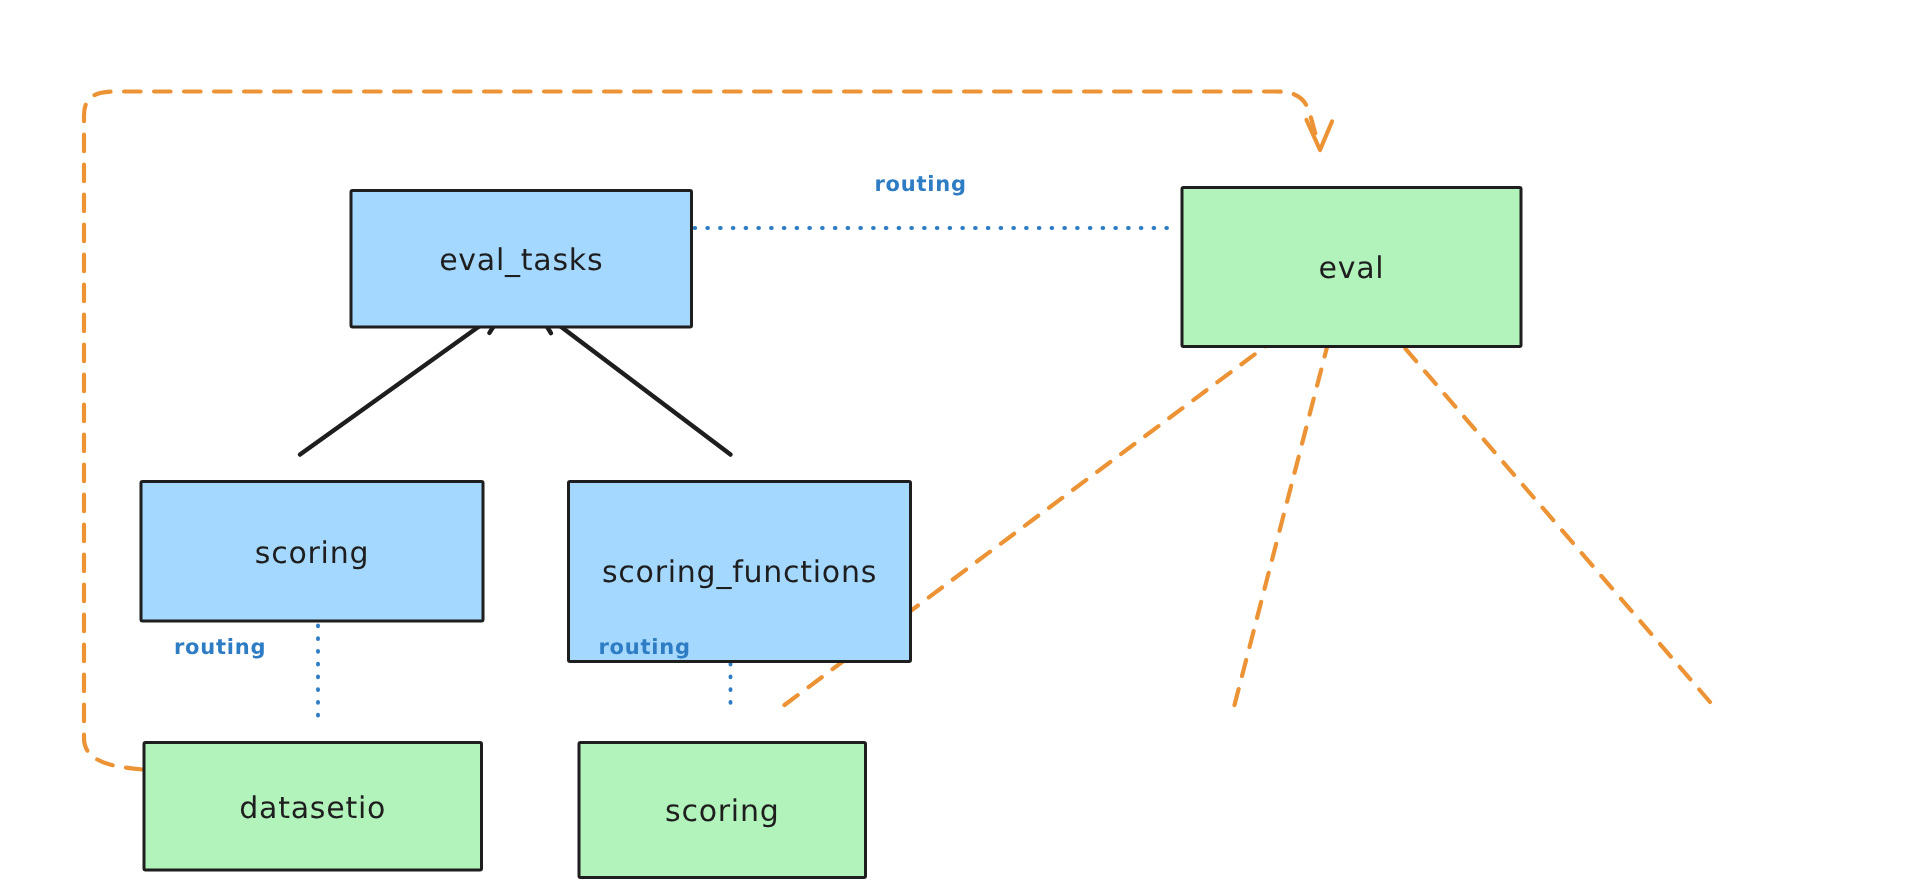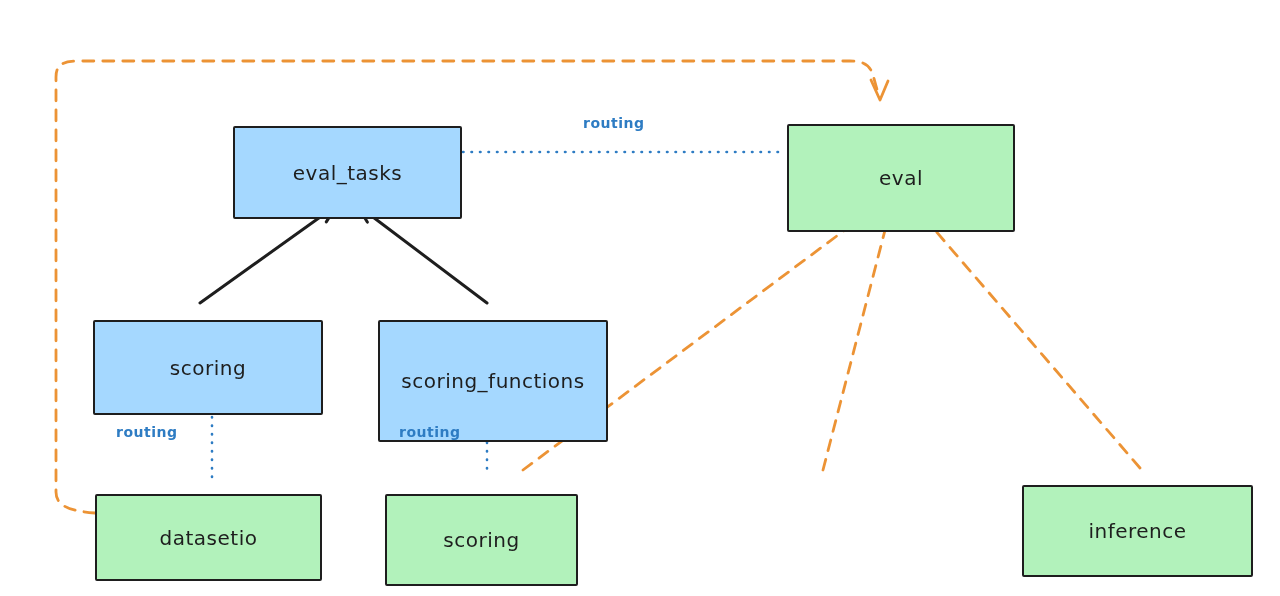--- a/index.html
+++ b/index.html
@@ -125,23 +125,20 @@
 
   <div class="node green" style="left:95px; top:478px; width:227px; height:87px;justify-content:center;">
     <span>datasetio</span>
   </div>
 
   <div class="node green" style="left:385px; top:478px; width:193px; height:92px;">
     <span>scoring</span>
   </div>
 
 
-  <div class="node green" style="left:1022px; top:469px; width:231px; height:92px;">
-    <span>inference</span>
-  </div>
 
   <span class="edge-label" style="left:583px; top:115px;">routing</span>
 
   <span class="edge-label" style="left:116px; top:424px;">routing</span>
 
   <span class="edge-label" style="left:399px; top:424px;">routing</span>
 
 </div>
 
 </body></html>

